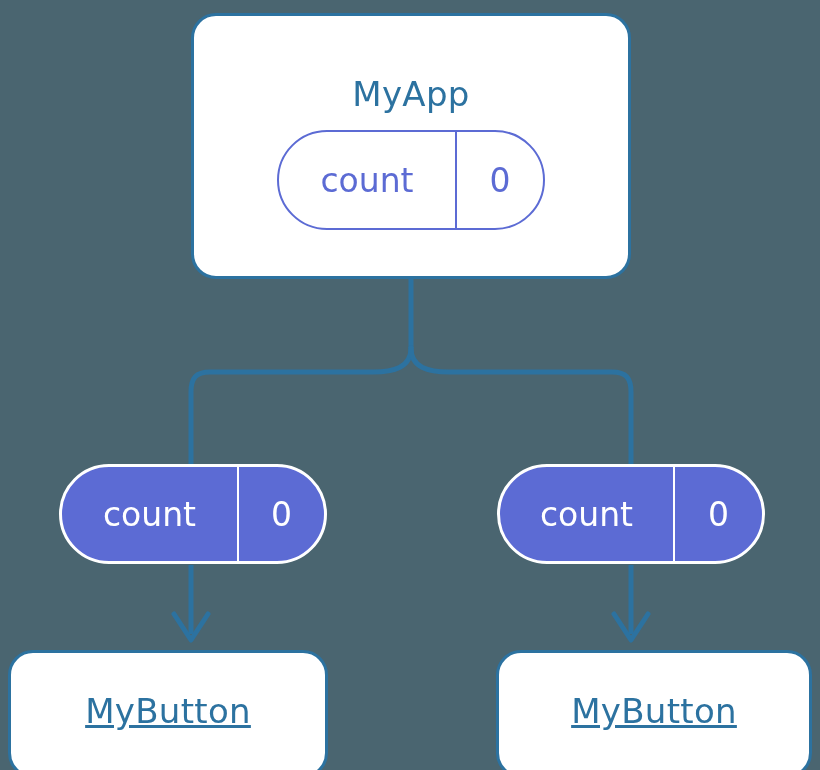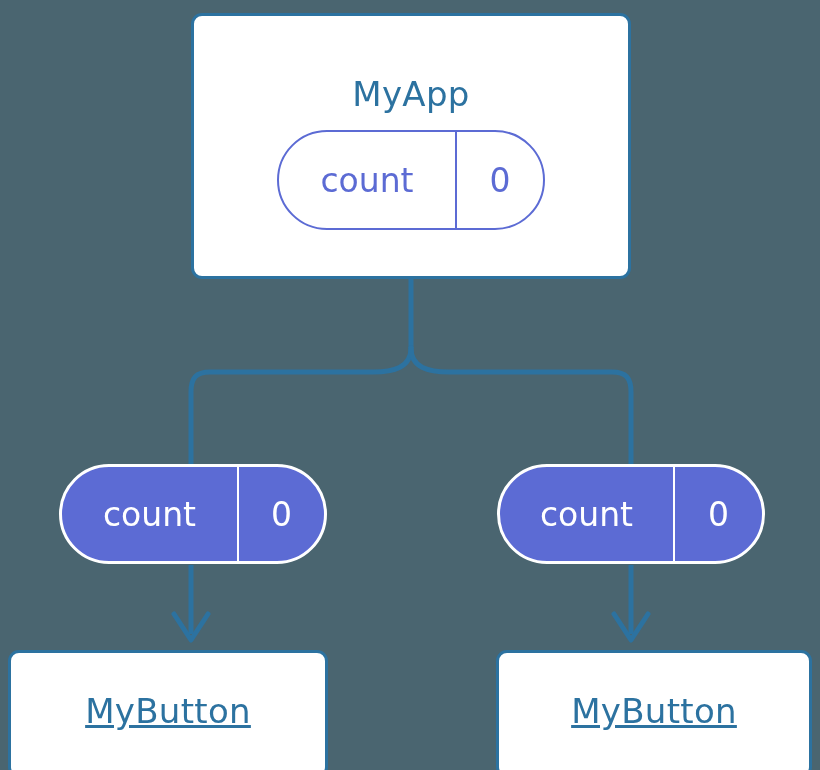--- a/index.html
+++ b/index.html
@@ -27,21 +27,21 @@
     height: 770px;
     pointer-events: none;
   }
 
   
   .comp-box {
     position: absolute;
     box-sizing: border-box;
     background: #ffffff;
     border: 3px solid #2c72a0;
-    border-radius: 11px;
+    border-radius: 25px;
     z-index: 2;
   }
   .comp-title {
     position: absolute;
     left: 0;
     width: 100%;
     text-align: center;
     color: #2c72a0;
     font-size: 34px;
     font-weight: 400;

